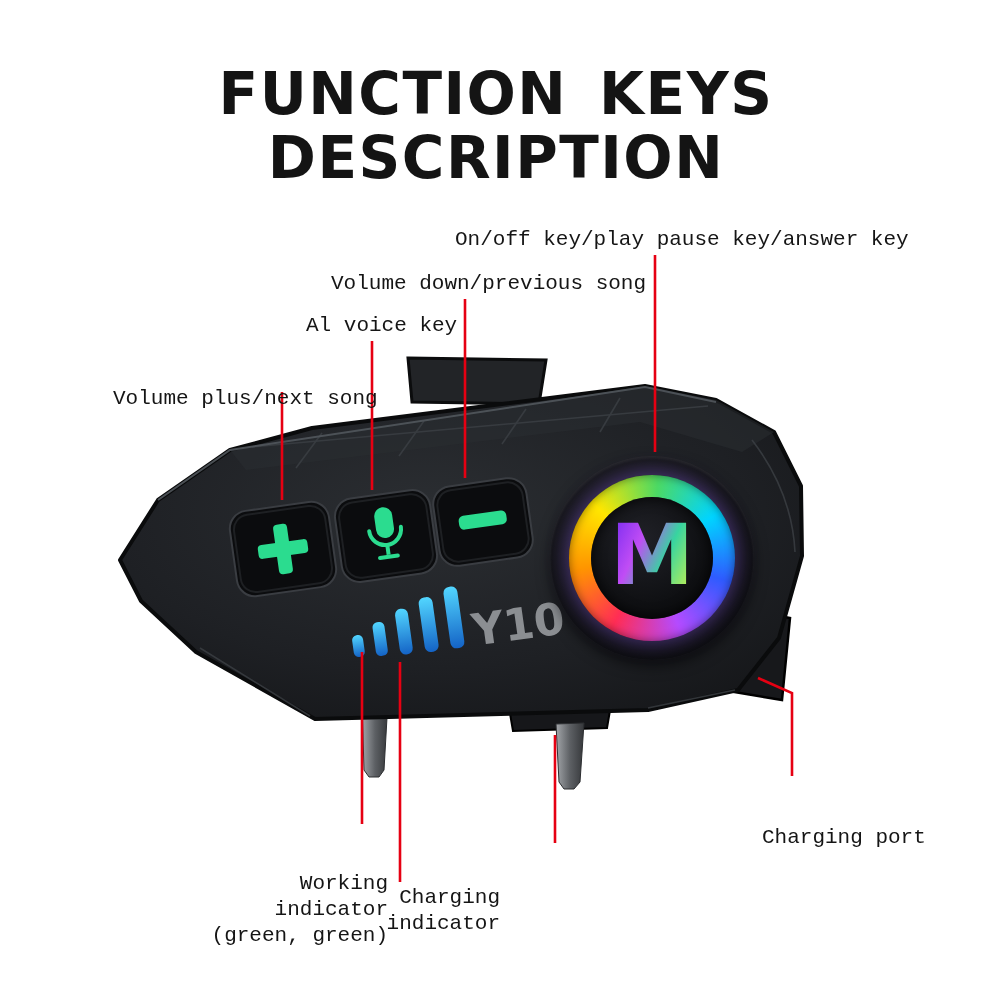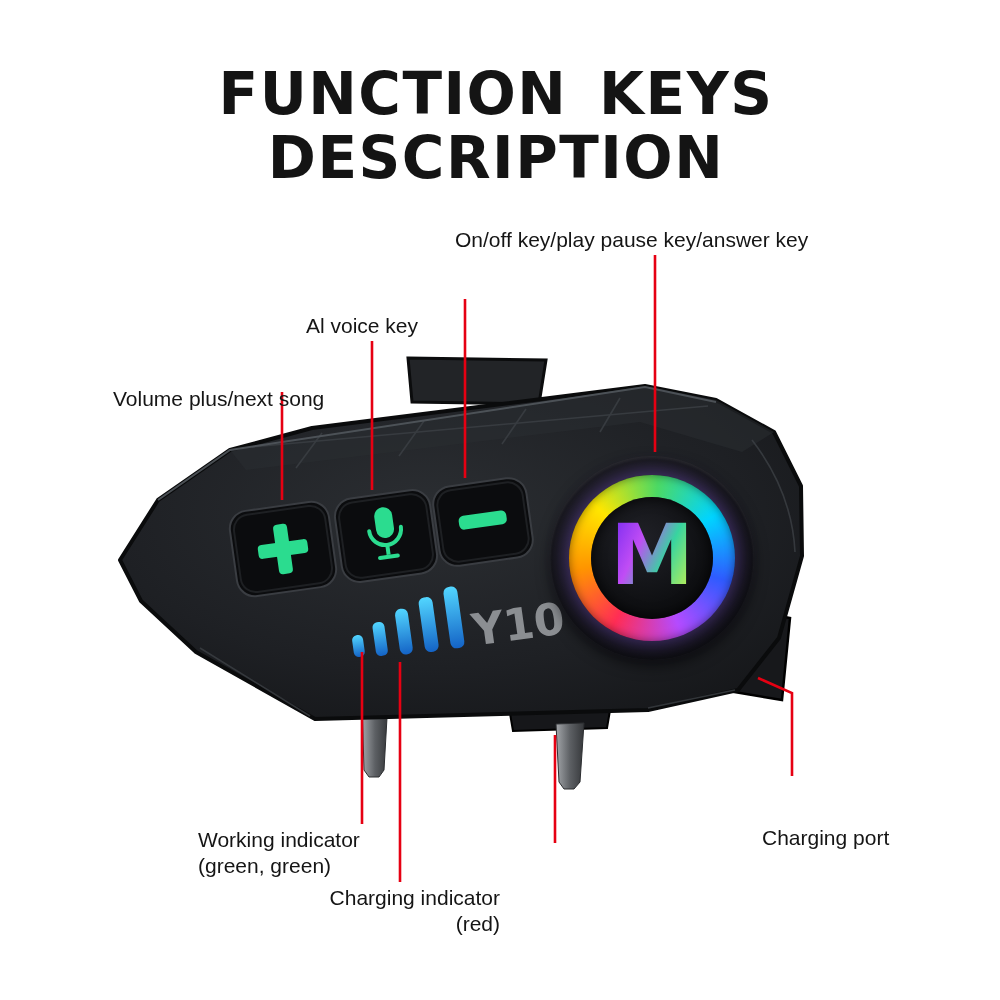--- a/index.html
+++ b/index.html
@@ -39,28 +39,28 @@
   }
   .m-logo{
     font-family:"DejaVu Sans", sans-serif;font-weight:bold;font-size:84px;line-height:1;
     background:linear-gradient(115deg,#7a2cf0 5%,#c04df5 35%,#37d4a0 62%,#c8f14e 95%);
     -webkit-background-clip:text;background-clip:text;color:transparent;transform:translateY(-3px);
   }
 
   
   .callout{
     position:absolute;font-size:21px;line-height:26px;color:#151515;white-space:nowrap;
-    font-family:Liberation Sans, sans-serif;
+    font-family:Liberation Mono, monospace;
   }
   .c-power{left:455px;top:227px;}
   .c-voldown{left:331px;top:271px;}
   .c-ai{left:306px;top:313px;}
   .c-volplus{left:113px;top:365px;margin-top:21px;}
   .c-chargeport{left:762px;top:825px;}
-  .c-working{left:198px;top:827px;width:190px;text-align:left;white-space:normal;}
+  .c-working{left:198px;top:871px;width:190px;text-align:right;white-space:normal;}
   .c-speaker{left:449px;top:846px;}
   .c-charging{left:295px;top:885px;width:205px;text-align:right;white-space:normal;}
 </style>
 </head>
 <body>
 
 <div class="stage">
 
   <div class="title">
     <div>FUNCTION KEYS</div>
@@ -160,28 +160,28 @@
     <line x1="372" y1="341" x2="372" y2="490"></line>
     <line x1="465" y1="299" x2="465" y2="478"></line>
     <line x1="655" y1="255" x2="655" y2="452"></line>
     <line x1="362" y1="652" x2="362" y2="824"></line>
     <line x1="400" y1="662" x2="400" y2="882"></line>
     <line x1="555" y1="735" x2="555" y2="843"></line>
     <polyline points="758,678 792,693 792,776"></polyline>
   </svg>
 
   <div class="callout c-power">On/off key/play pause key/answer key</div>
+  <div class="callout c-voldown">Volume down/previous song</div>
   <div class="callout c-ai">Al voice key</div>
   <div class="callout c-volplus">Volume plus/next song</div>
   <div class="callout c-chargeport">Charging port</div>
 
   <div class="callout c-working">
     <div>Working indicator</div>
     <div>(green, green)</div>
   </div>
 
 
   <div class="callout c-charging">
     <div>Charging indicator</div>
-    <div>(red)</div>
   </div>
 
 </div>
 
 </body></html>

